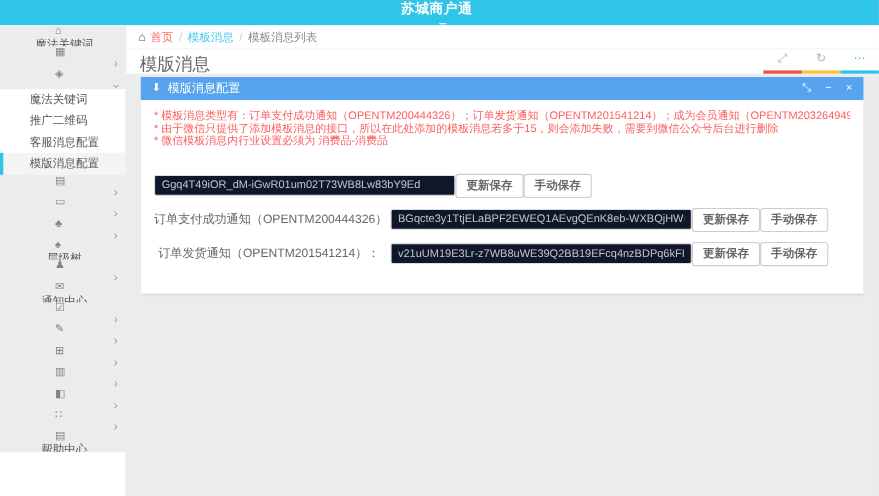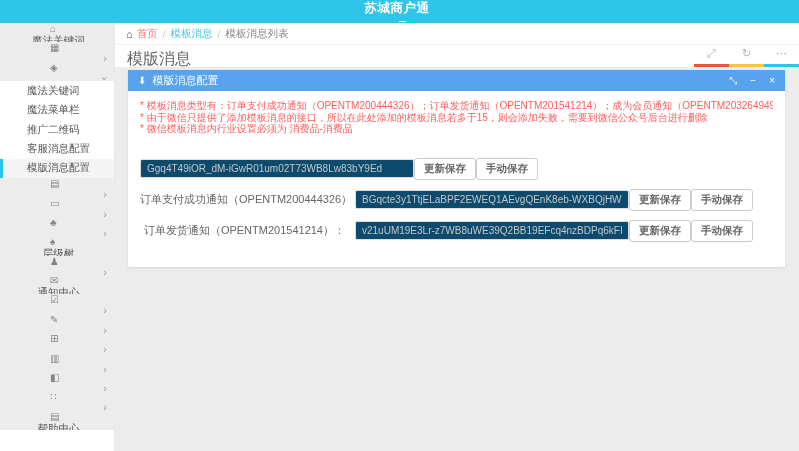--- a/index.html
+++ b/index.html
@@ -50,21 +50,21 @@
   .card { background:#fff; box-shadow:0 1px 2px rgba(0,0,0,.1); }
   .card-header { height:21px; background:#57a3ee; color:#fff; display:flex; align-items:center; padding:0 10px; font-size:11px; }
   .ch-icon { margin-right:6px; font-size:10px; }
   .ch-tools { margin-left:auto; display:flex; gap:13px; font-size:10px; }
   .ch-tools span { cursor:pointer; line-height:1; }
   .card-body { padding:9px 12px 16px; }
   .note { color:#fb5d5d; font-size:10px; line-height:11.5px; white-space:nowrap; overflow:hidden; }
   .form-area { margin-top:23px; }
   .form-row { display:flex; align-items:center; margin-bottom:9px; }
   .f-label { width:205px; text-align:right; font-size:11px; color:#666; margin-right:10px; flex:none; white-space:nowrap; }
-  .f-input { width:274px; height:19px; border:1px solid #ddd; border-radius:2px; background:#0c4a6e; color:#c6c6c6; font-size:10px; padding:0 6px; outline:none; }
+  .f-input { width:274px; height:19px; border:1px solid #ddd; border-radius:2px; background:#0f172a; color:#c6c6c6; font-size:10px; padding:0 6px; outline:none; }
   .f-btn { margin-left:0; padding:3px 9px; background:#fff; border:1px solid #ccc; border-radius:3px; font-size:10.5px; color:#666; cursor:pointer; white-space:nowrap;font-weight:bold; }
 </style>
 </head>
 <body>
 
 <div class="topbar">
   <div class="brand">苏城商户通</div>
   <div class="hamburger">≡</div>
   <div class="admin">管理员1</div>
 </div>
@@ -81,23 +81,20 @@
           <span class="s-label">系统设置</span>
           <span class="s-chev">›</span>
         </li>
         <li class="side-item main">
           <span class="s-icon">◈</span>
           <span class="s-label">微信管理</span>
           <span class="s-chev open">›</span>
         </li>
         <li class="side-item sub">
           <span class="s-label">魔法关键词</span>
-        </li>
-        <li class="side-item sub">
-          <span class="s-label">魔法菜单栏</span>
         </li>
         <li class="side-item sub">
           <span class="s-label">推广二维码</span>
         </li>
         <li class="side-item sub">
           <span class="s-label">客服消息配置</span>
         </li>
         <li class="side-item sub active">
           <span class="s-label">模版消息配置</span>
         </li>

